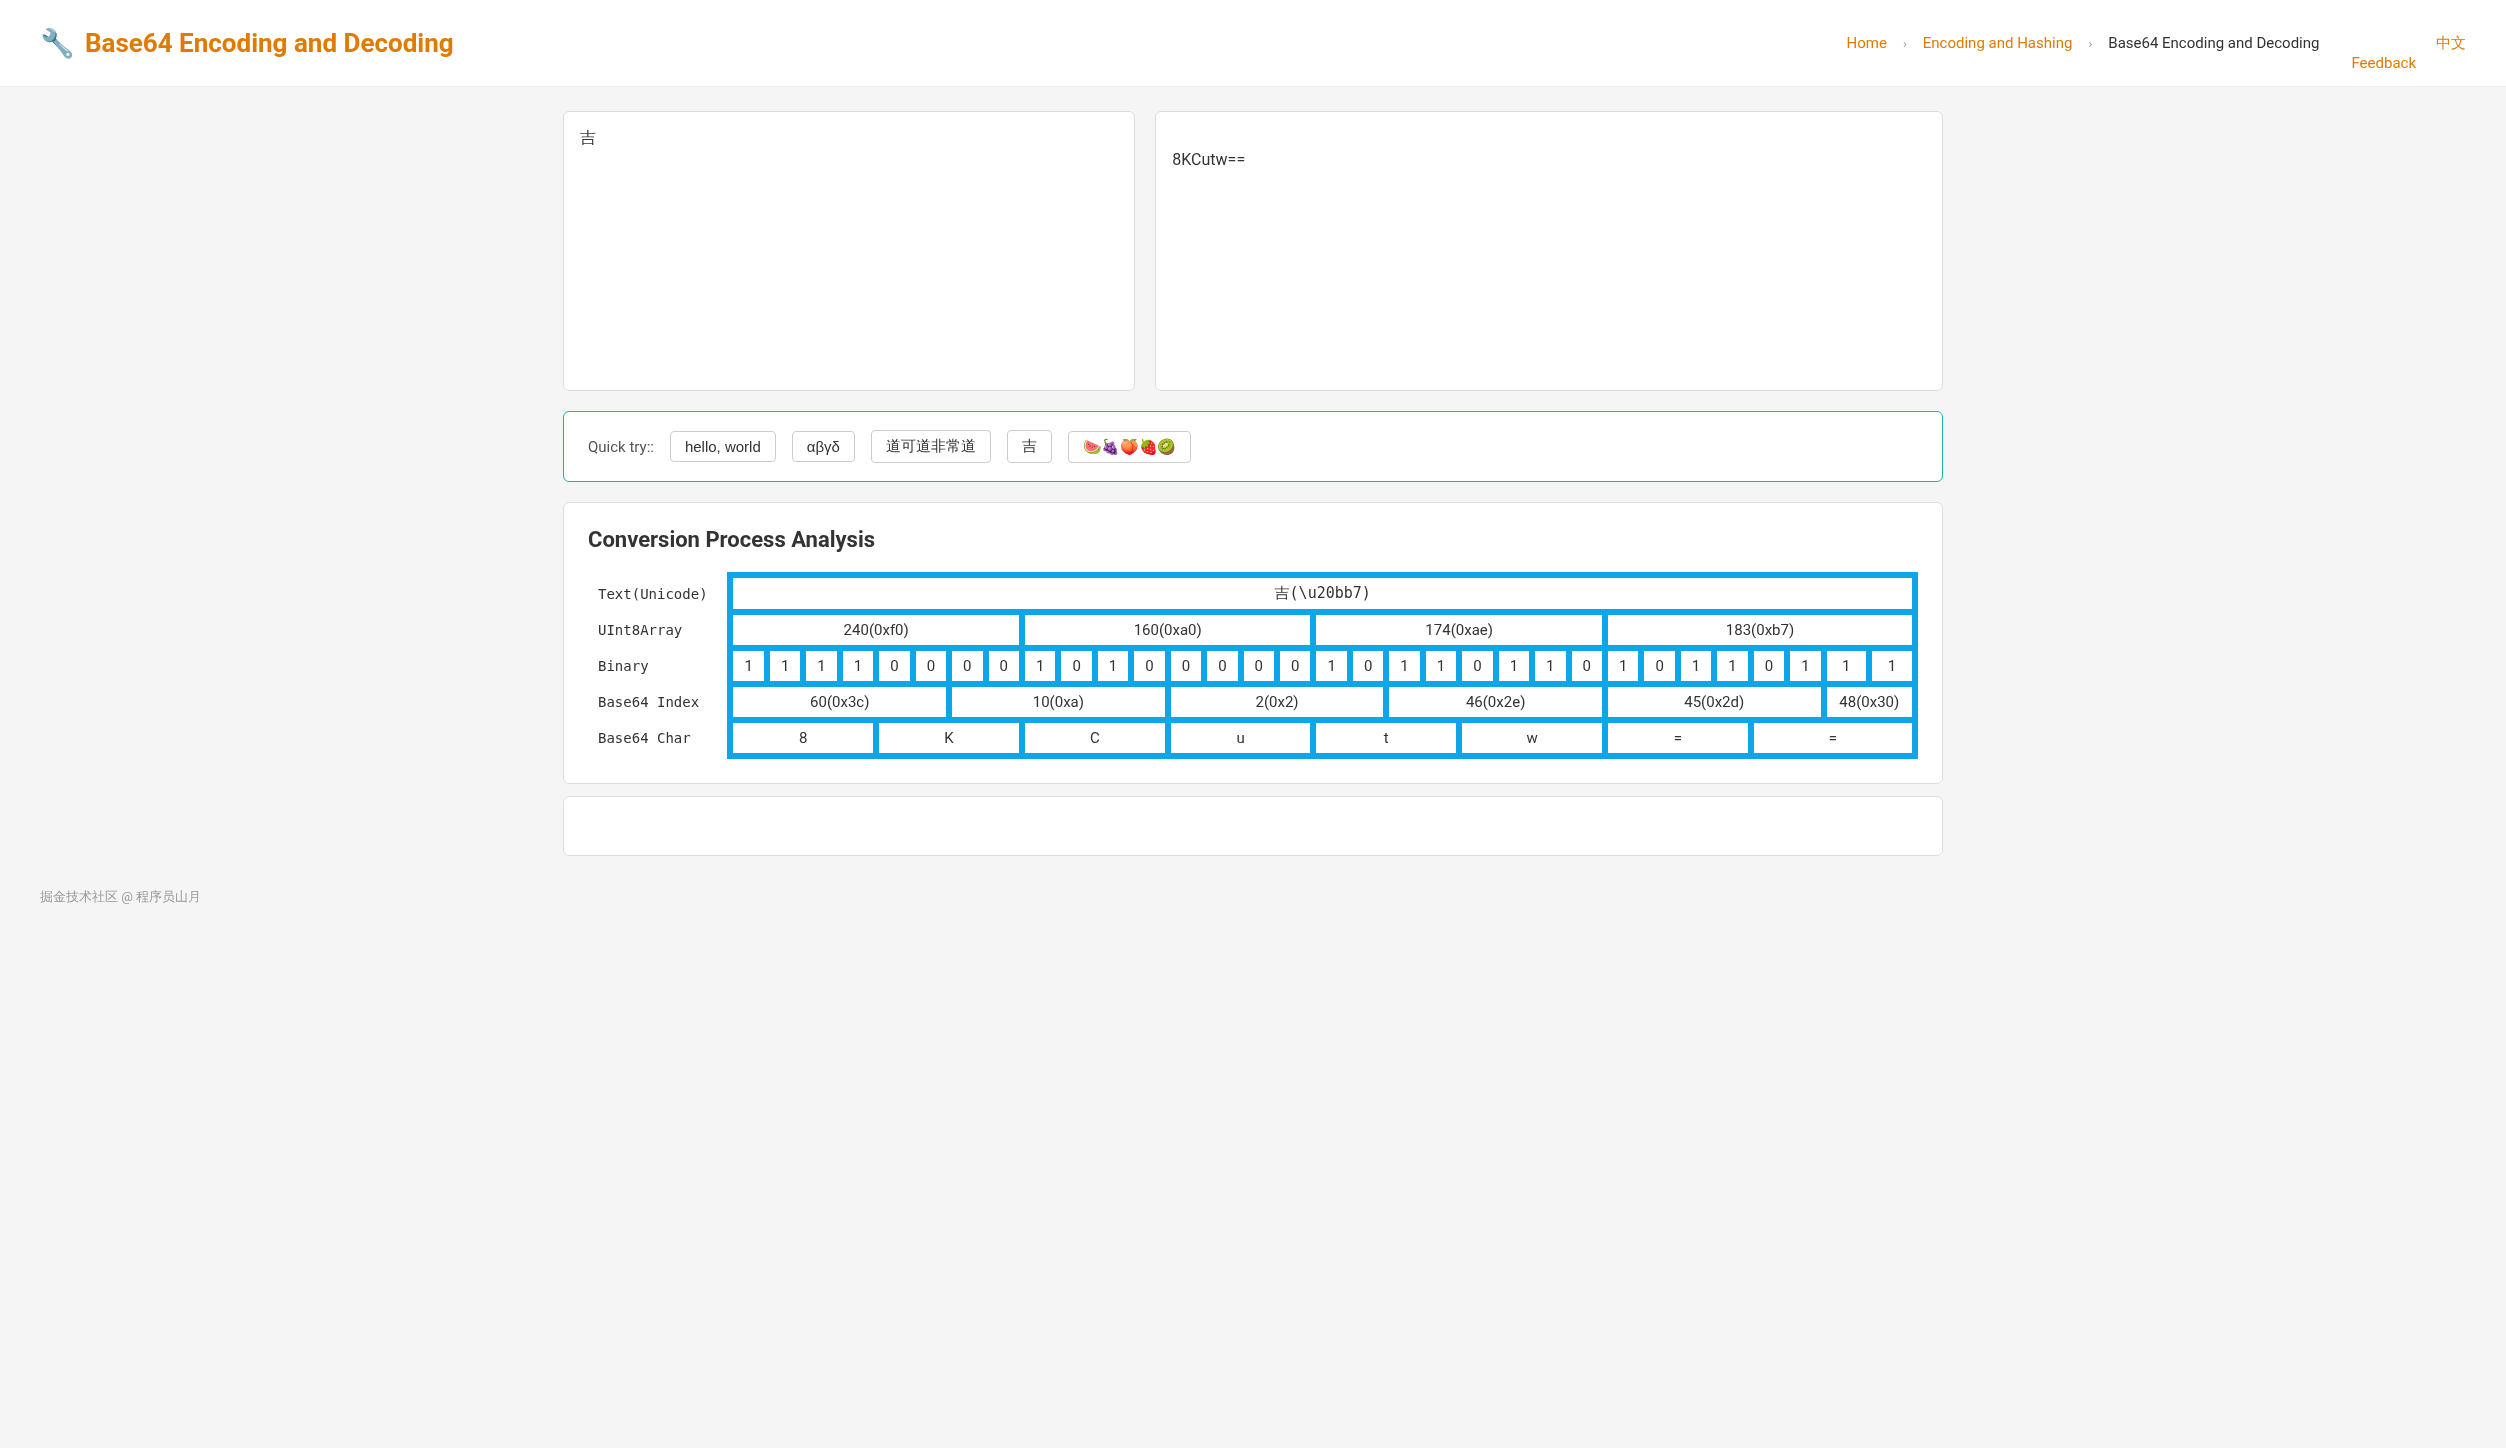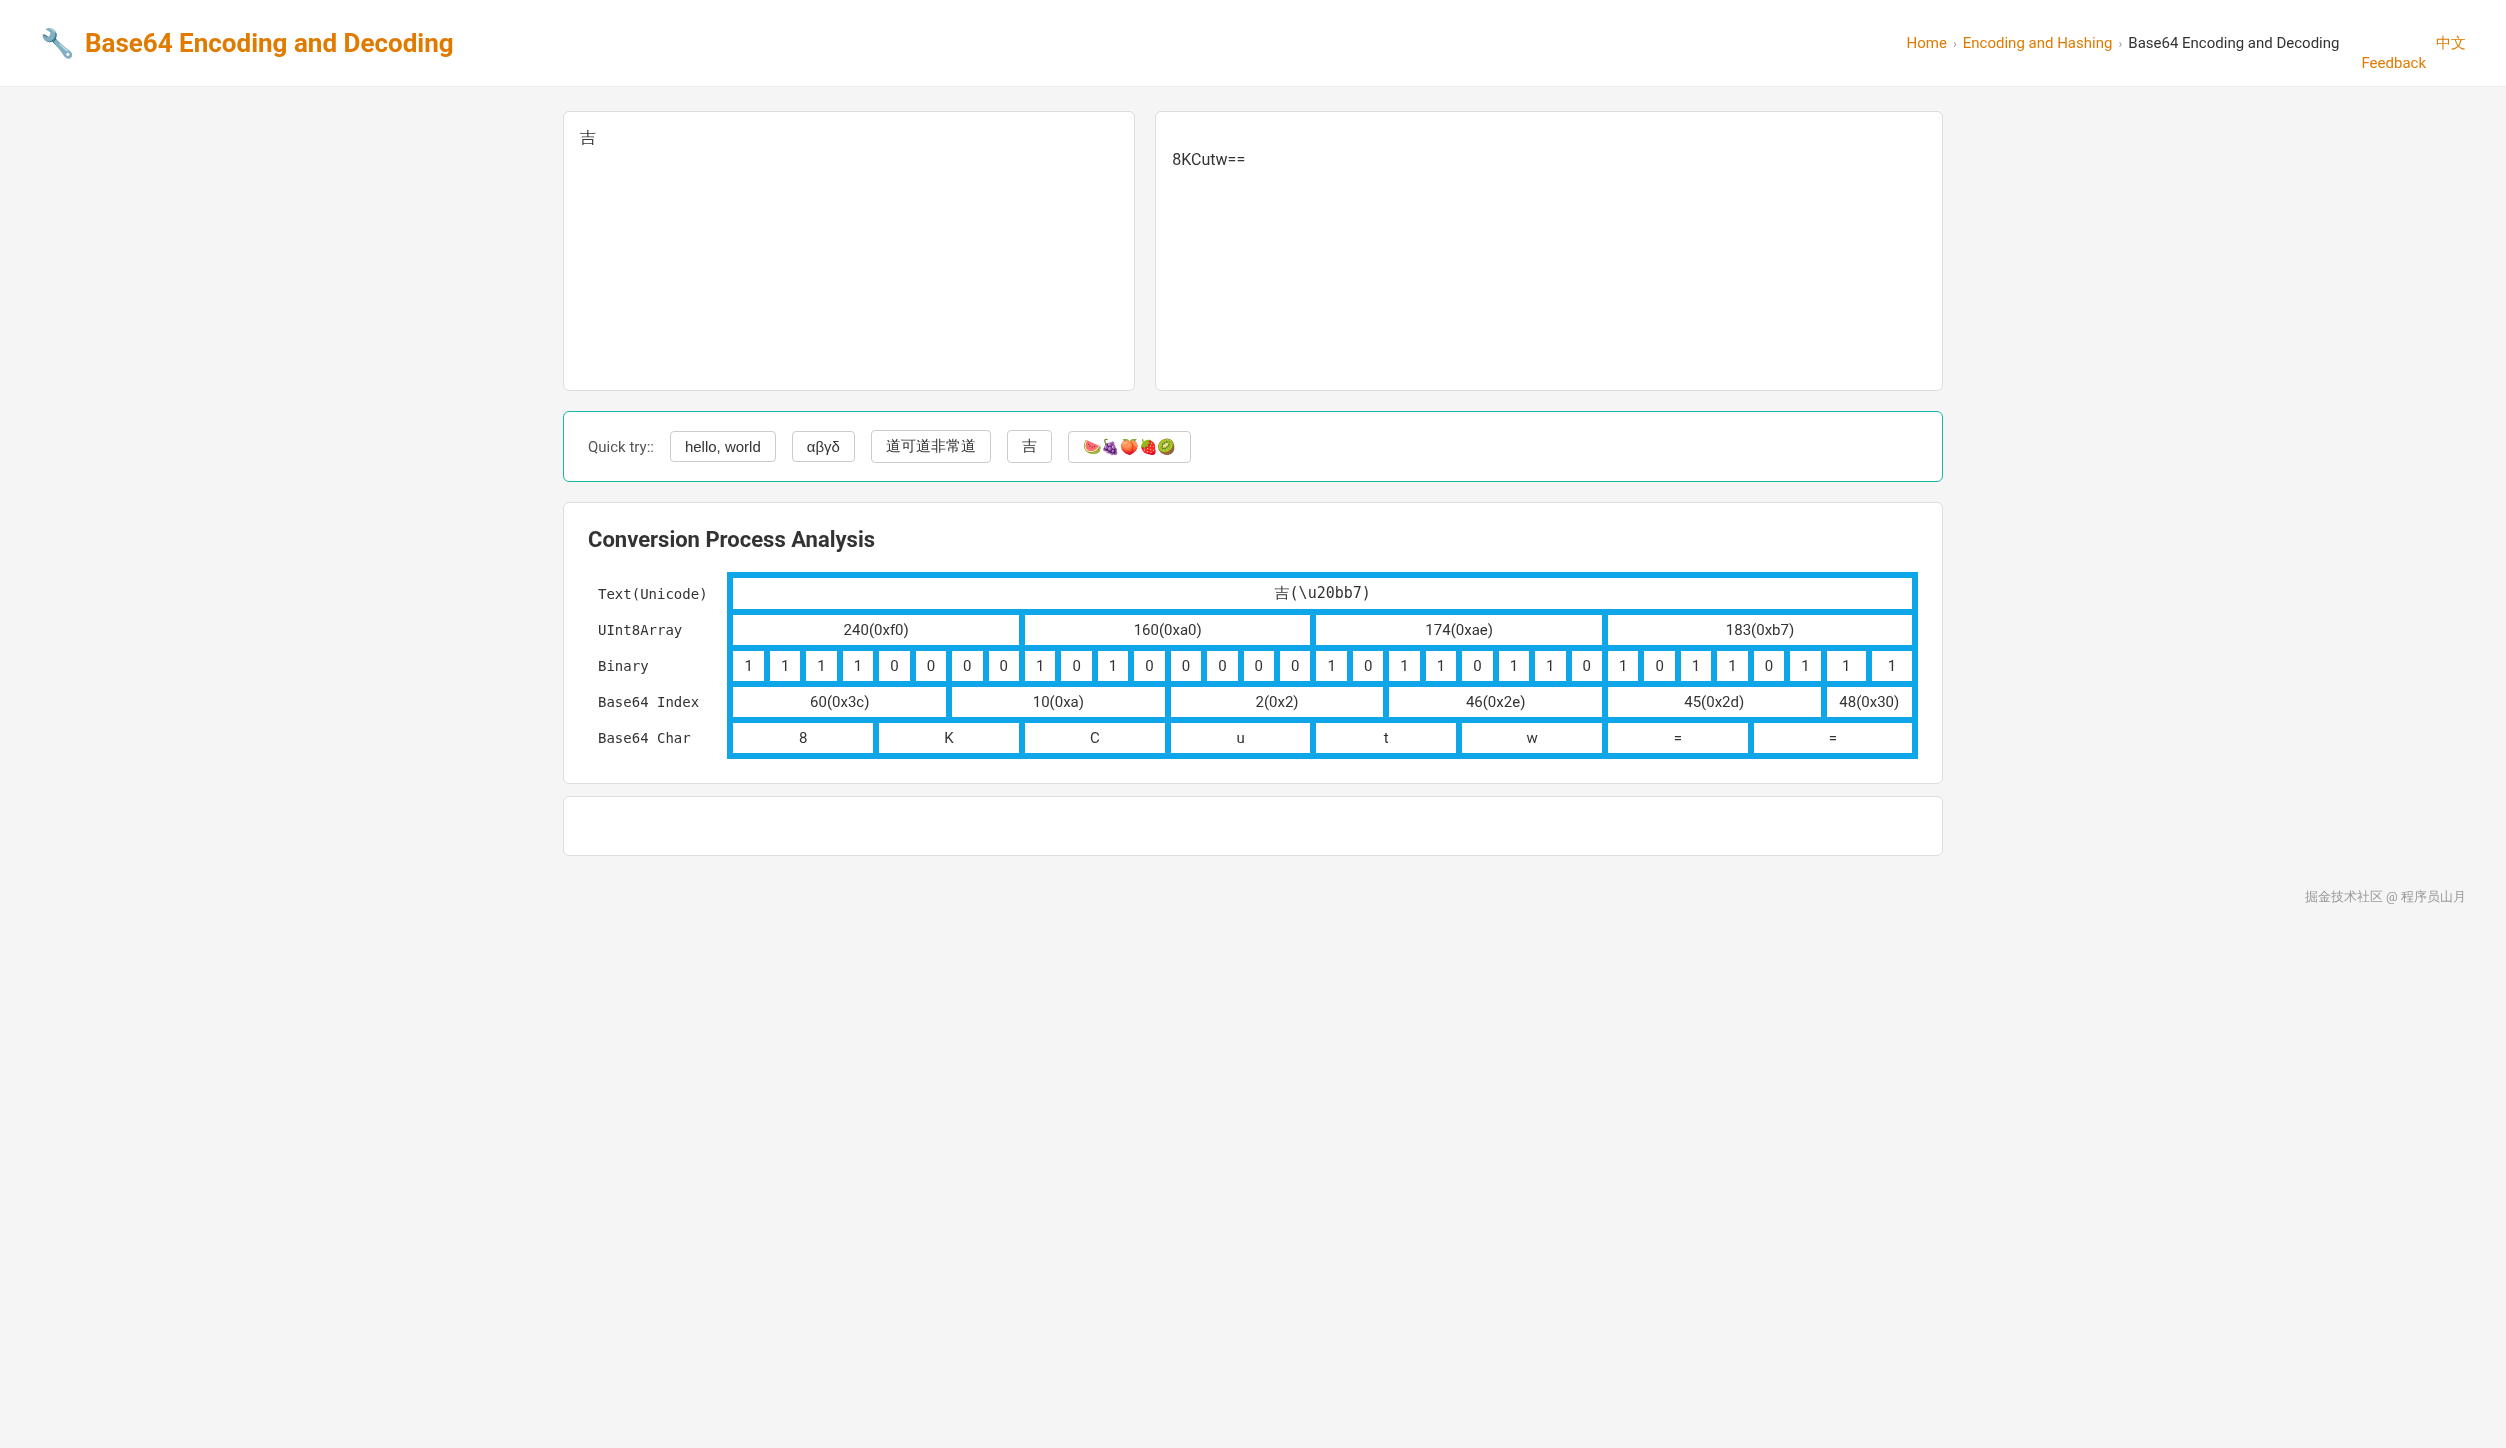--- a/index.html
+++ b/index.html
@@ -28,21 +28,21 @@
       font-size: 28px;
     }
     .logo-title {
       font-size: 26px;
       font-weight: 700;
       color: #e07b00;
     }
     .nav-area {
       display: flex;
       align-items: center;
-      gap: 6px;
+      gap: 16px;
       font-size: 15px;
     }
     .nav-link {
       color: #e07b00;
       text-decoration: none;
       cursor: pointer;
     }
     .nav-sep {
       color: #999;
       font-size: 13px;
@@ -168,21 +168,21 @@
       padding-right: 12px;
       white-space: nowrap;
       font-weight: 500;
     }
     .conv-table .unicode-cell {
       font-family: monospace;
     }
 
     
     .footer {
-      text-align: right;
+      text-align: left;
       padding: 8px 40px;
       font-size: 13px;
       color: #999;
     }
 
     
     .bottom-panel {
       background: #fff;
       border: 1px solid #ddd;
       border-radius: 6px;

